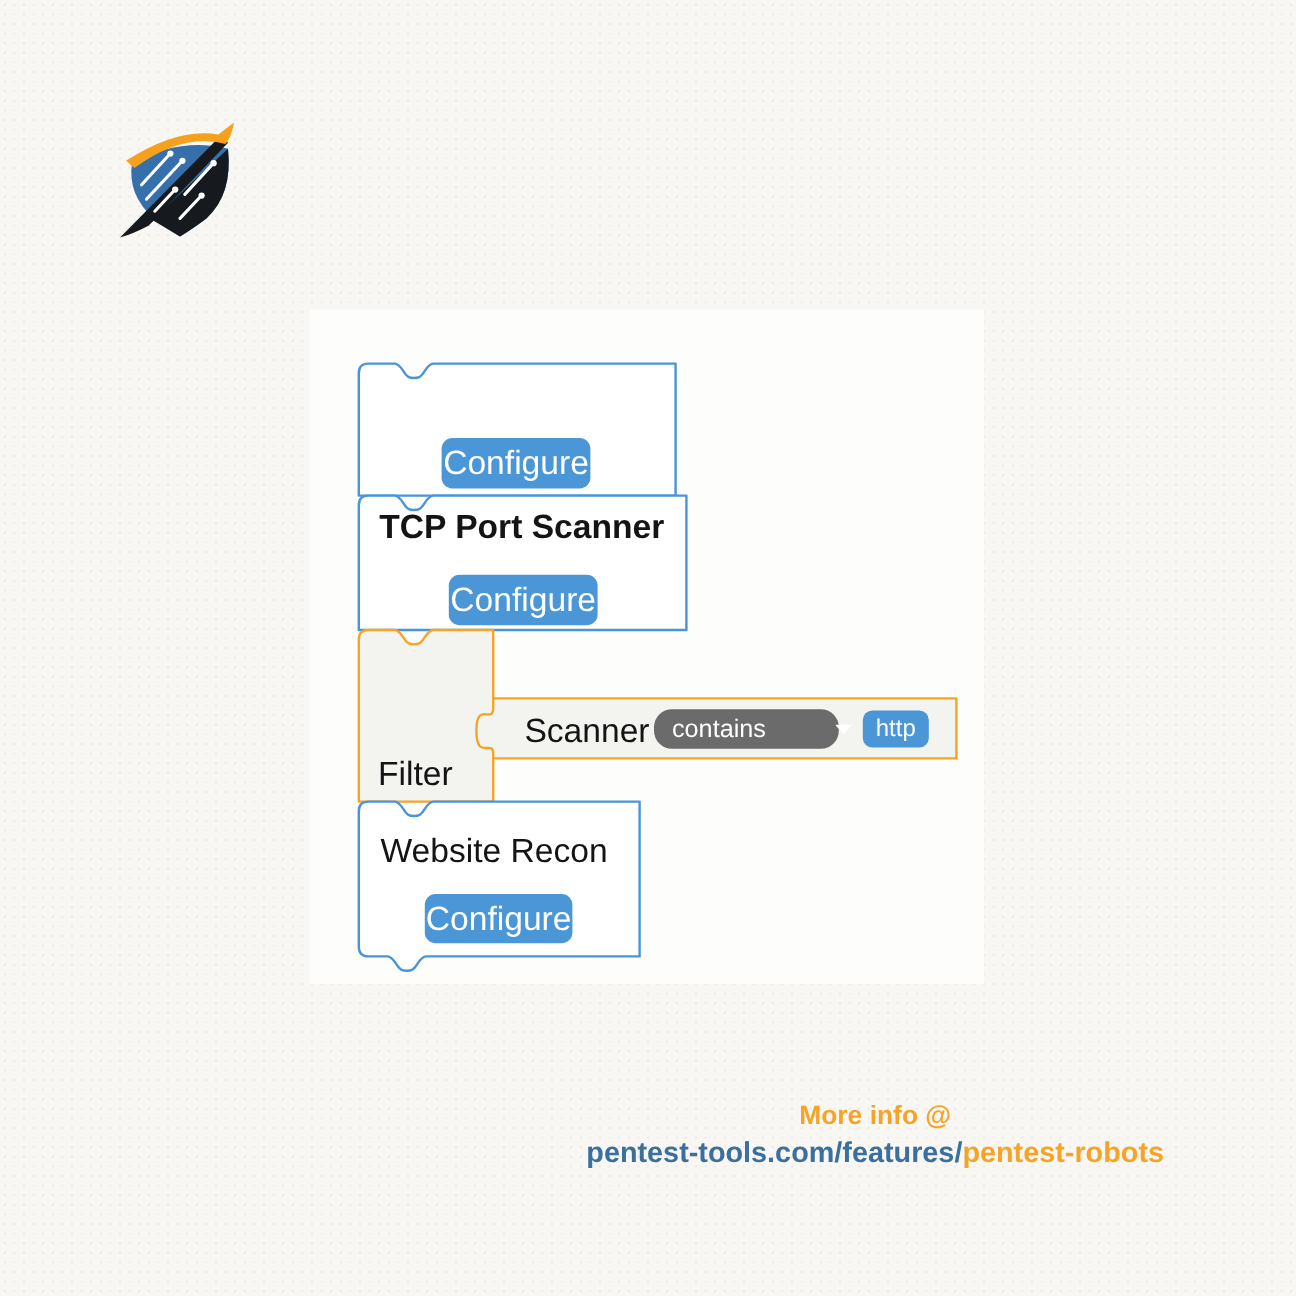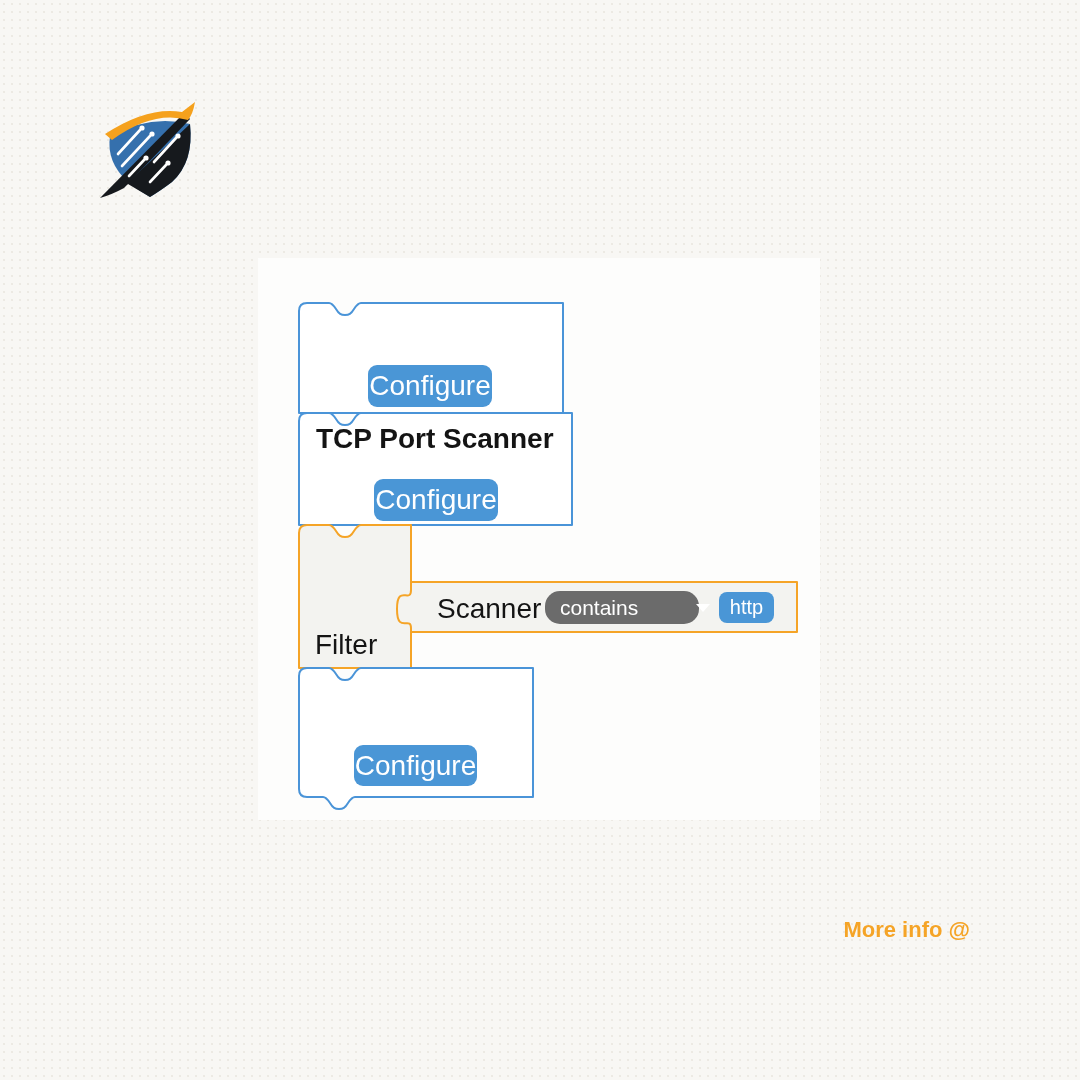--- a/index.html
+++ b/index.html
@@ -127,19 +127,21 @@
 
   <div class="abs block-label" style="left:437px;top:594px;">Scanner</div>
 
   <div class="abs dropdown" style="left:545px;top:591px;width:154px;height:33px;">
     <span>contains</span>
     <span class="caret"></span>
   </div>
 
   <div class="abs chip" style="left:719px;top:592px;width:55px;height:31px;">http</div>
 
+  <div class="abs block-label" style="left:317px;top:694px;">Website Recon</div>
   <button class="abs cfg-btn" style="left:354px;top:745px;width:123px;height:41px;">Configure</button>
 
   <div class="abs footer">
     <div class="line1">More info @</div>
+    <div class="line2"><span class="url-plain">pentest-tools.com/features/</span><span class="url-hl">pentest-robots</span></div>
   </div>
 
 </div>
 
 </body></html>

